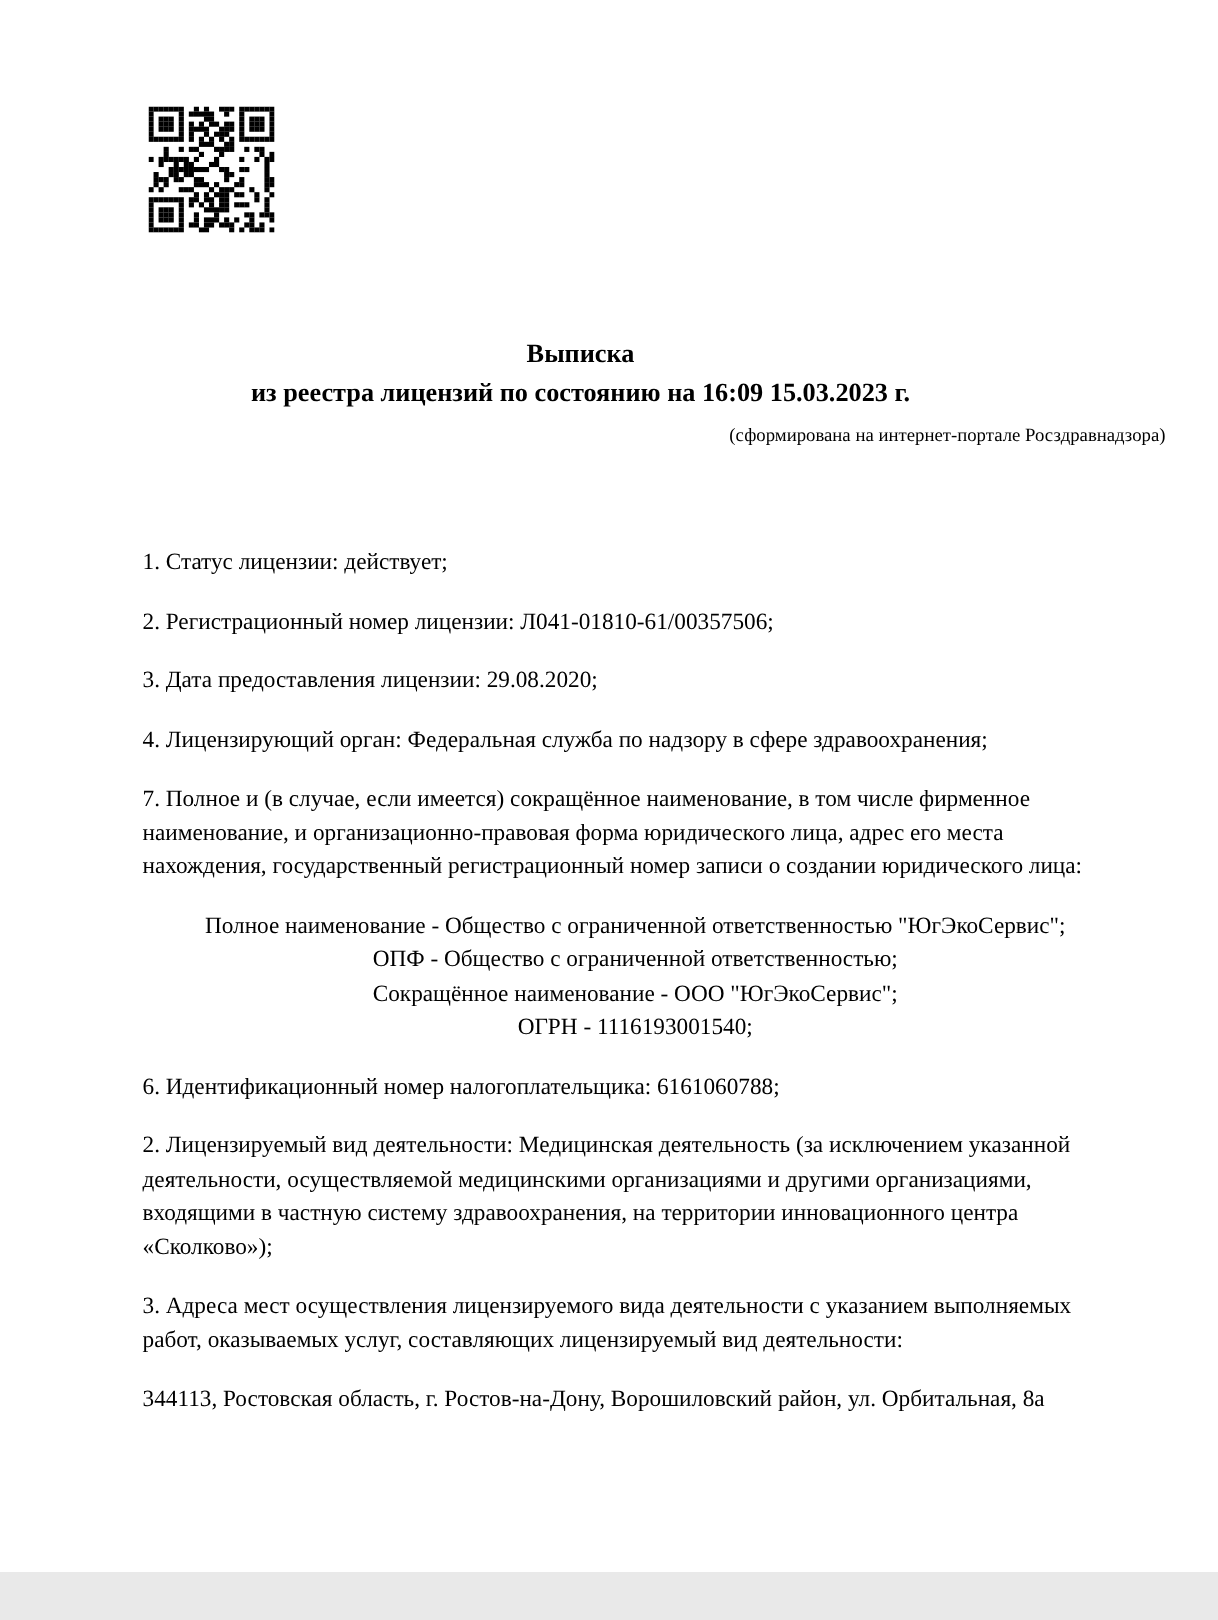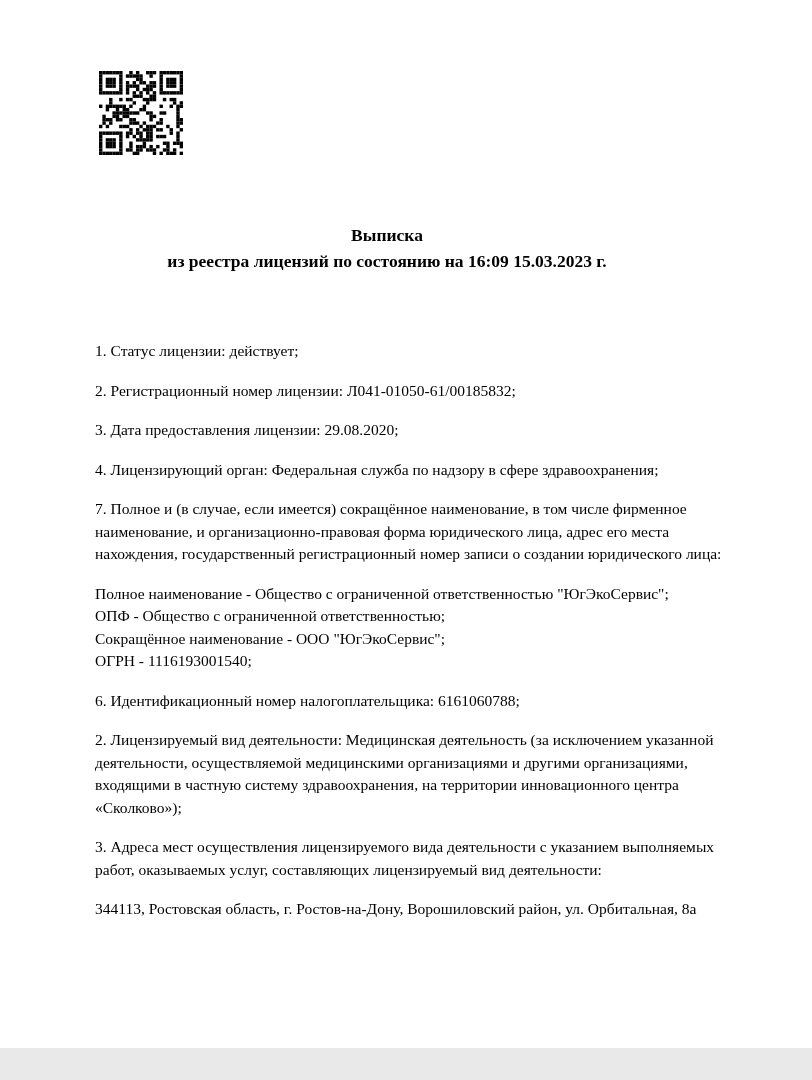--- a/index.html
+++ b/index.html
@@ -31,21 +31,21 @@
   }
   .body-text{
     margin-left:95px;
     width:657px;
     margin-top:66px;
     font-size:15.5px;
     line-height:22.5px;
   }
   .para{margin:0 0 17px 0;}
   .para:last-child{margin-bottom:0;}
-  .block-line{margin:0;}
+  .block-line{margin:0;text-align:center;}
 </style>
 </head>
 <body>
 
 <div class="page">
 
   <div class="qr">
     <svg id="qr-svg" width="84" height="84" viewBox="0 0 84 84" xmlns="http://www.w3.org/2000/svg">
         <rect x="0.00" y="0.00" width="3.41" height="3.41" fill="#000"></rect>
         <rect x="3.36" y="0.00" width="3.41" height="3.41" fill="#000"></rect>
@@ -342,24 +342,25 @@
         <rect x="73.92" y="80.64" width="3.41" height="3.41" fill="#000"></rect>
         <rect x="80.64" y="80.64" width="3.41" height="3.41" fill="#000"></rect>
       </svg>
   </div>
 
   <div class="title-block">
     <div>Выписка</div>
     <div>из реестра лицензий по состоянию на 16:09 15.03.2023 г.</div>
   </div>
 
+  <div class="subtitle">(сформирована на интернет-портале Росздравнадзора)</div>
 
   <div class="body-text">
     <p class="para">1. Статус лицензии: действует;</p>
-    <p class="para">2. Регистрационный номер лицензии: Л041-01050-61/00185832;</p>
+    <p class="para">2. Регистрационный номер лицензии: Л041-01810-61/00357506;</p>
     <p class="para">3. Дата предоставления лицензии: 29.08.2020;</p>
     <p class="para">4. Лицензирующий орган: Федеральная служба по надзору в сфере здравоохранения;</p>
     <p class="para">7. Полное и (в случае, если имеется) сокращённое наименование, в том числе фирменное наименование, и организационно-правовая форма юридического лица, адрес его места нахождения, государственный регистрационный номер записи о создании юридического лица:</p>
     <div class="para">
       <p class="block-line">Полное наименование - Общество с ограниченной ответственностью "ЮгЭкоСервис";</p>
       <p class="block-line">ОПФ - Общество с ограниченной ответственностью;</p>
       <p class="block-line">Сокращённое наименование - ООО "ЮгЭкоСервис";</p>
       <p class="block-line">ОГРН - 1116193001540;</p>
     </div>
     <p class="para">6. Идентификационный номер налогоплательщика: 6161060788;</p>

